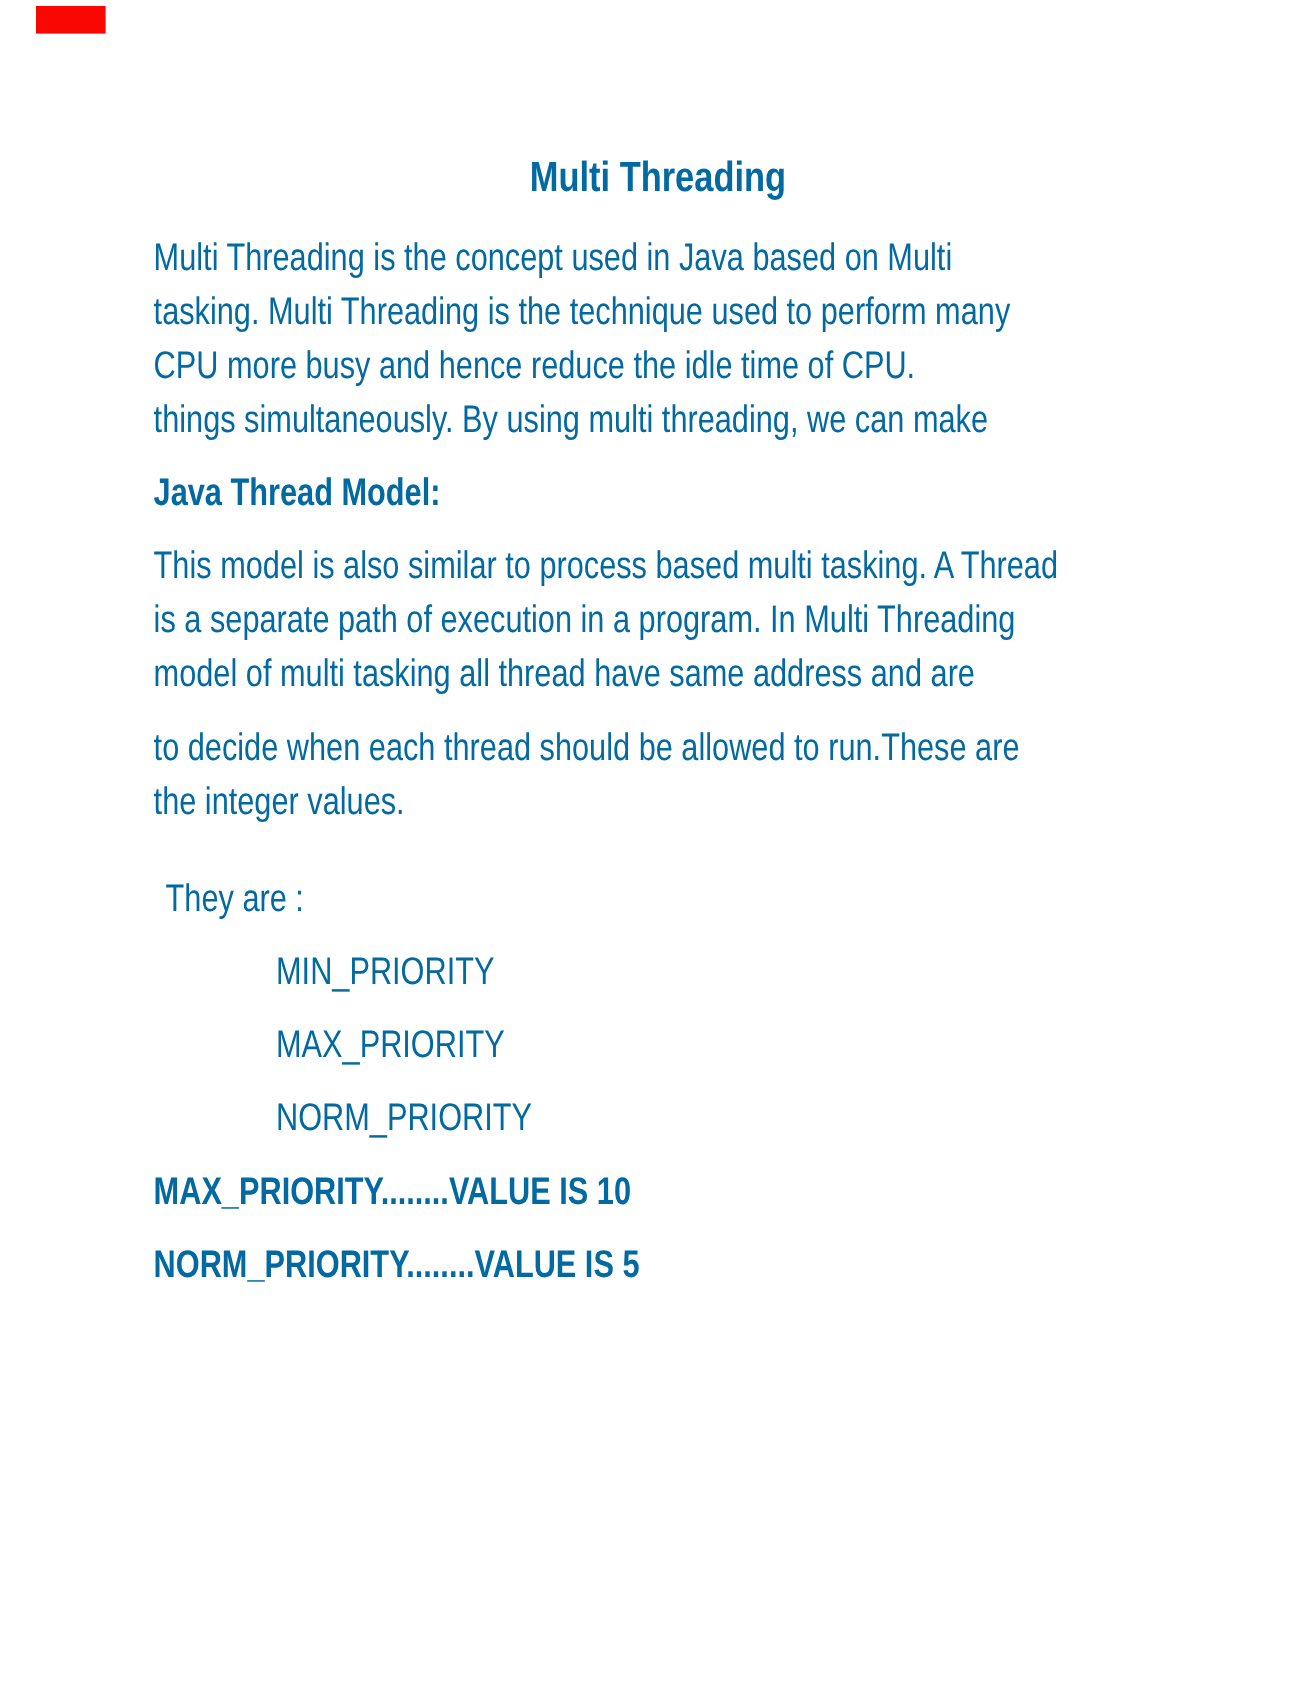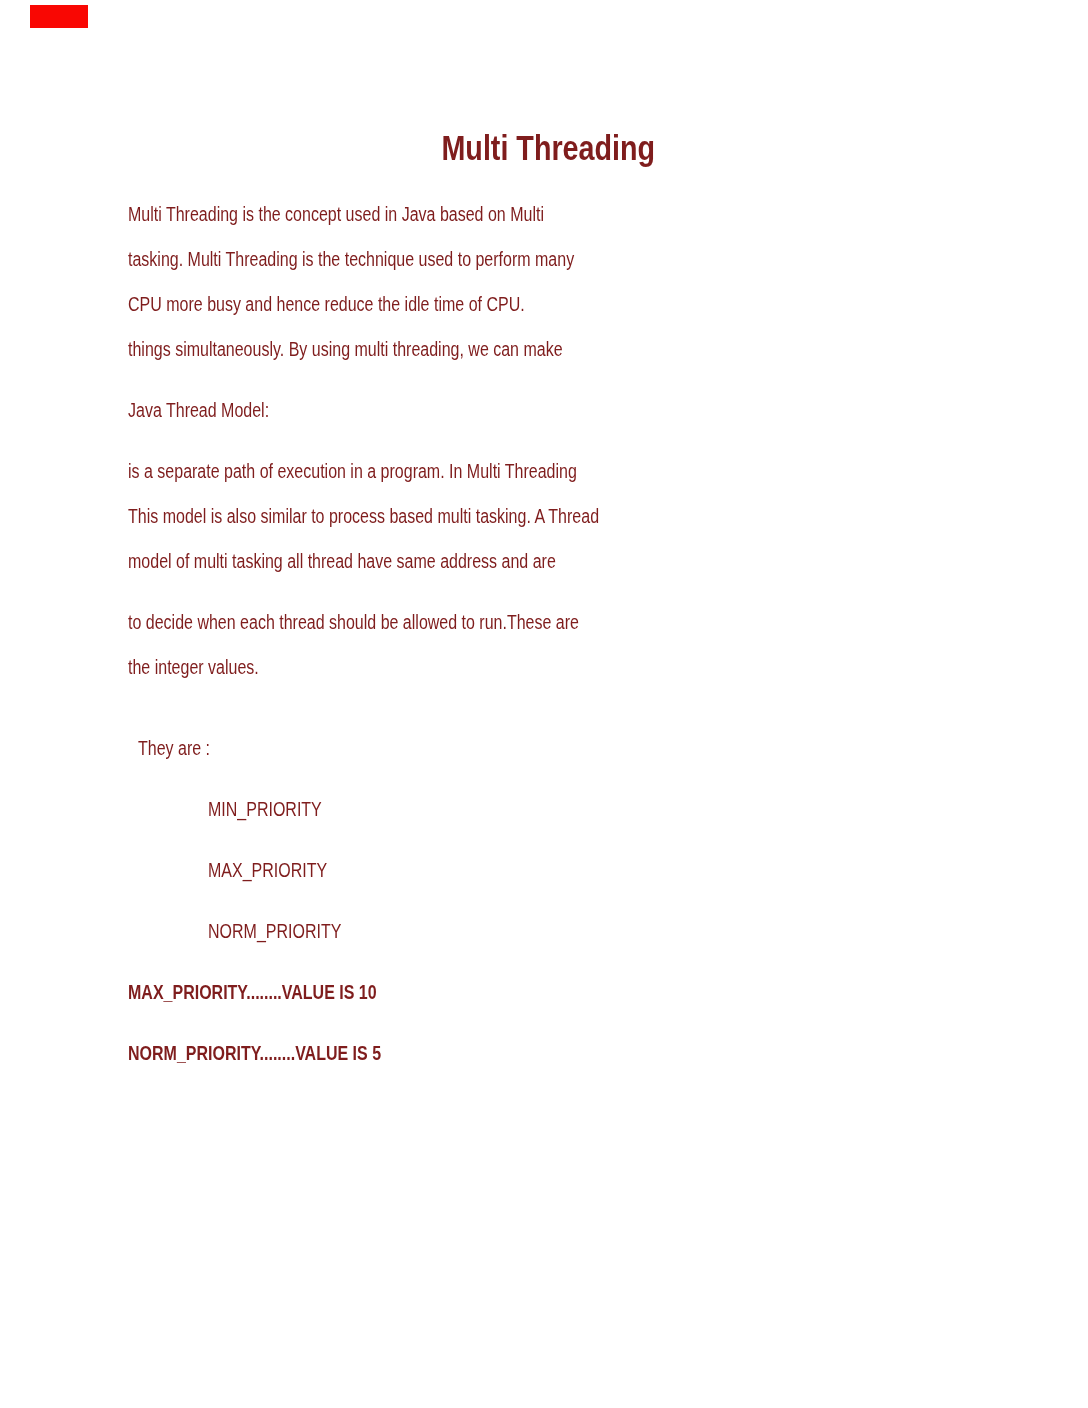--- a/index.html
+++ b/index.html
@@ -1,21 +1,21 @@
 <!DOCTYPE html>
 <html><head>
 <meta charset="utf-8">
 <style>
   html, body { margin: 0; padding: 0; background: #ffffff; }
   .page {
     position: relative;
     width: 1088px;
     height: 1408px;
     background: #ffffff;
-    color: #7f1d1d;
+    color: #0369a1;
     font-family: "Liberation Sans", sans-serif;
     overflow: hidden;
   }
   .red-marker {
     position: absolute;
     left: 30px;
     top: 5px;
     width: 58px;
     height: 23px;
     background: #f90703; 
@@ -27,29 +27,29 @@
   }
   .title {
     text-align: center;
     font-size: 35px;
     line-height: 40px;
     font-weight: bold;
     margin: 0 0 24px 0;
   }
   .para {
     margin: 0 0 16px 0;
-    font-size: 20px;
+    font-size: 32px;
     line-height: 45px;
   }
   .line { white-space: pre; }
   
   .s  { display: inline-block; transform: scaleX(0.80); transform-origin: 0 60%; }
   .sc { display: inline-block; transform: scaleX(0.82); transform-origin: 50% 60%; }
-  .bold { font-weight: normal; }
-  .indent-item { margin-left: 80px; }
+  .bold { font-weight: bold; }
+  .indent-item { margin-left: 102px; }
   .they-are { padding-left: 10px; margin-top: 36px; }
   .value-line { font-weight: bold; }
 </style>
 </head>
 <body>
 
 <div class="page">
 
   <div class="red-marker" style="background: rgb(249, 7, 3);"></div>
 
@@ -64,22 +64,22 @@
       <div class="line"><span class="s">tasking. Multi Threading is the technique used to perform many</span></div>
       <div class="line"><span class="s">CPU more busy and hence reduce the idle time of CPU.</span></div>
       <div class="line"><span class="s">things simultaneously. By using multi threading, we can make</span></div>
     </div>
 
     <div class="para bold">
       <div class="line"><span class="s">Java Thread Model:</span></div>
     </div>
 
     <div class="para">
+      <div class="line"><span class="s">This model is also similar to process based multi tasking. A Thread</span></div>
       <div class="line"><span class="s">is a separate path of execution in a program. In Multi Threading</span></div>
-      <div class="line"><span class="s">This model is also similar to process based multi tasking. A Thread</span></div>
       <div class="line"><span class="s">model of multi tasking all thread have same address and are</span></div>
     </div>
 
     <div class="para">
       <div class="line"><span class="s">to decide when each thread should be allowed to run.These are</span></div>
       <div class="line"><span class="s">the integer values.</span></div>
     </div>
 
 
     <div class="para they-are">

